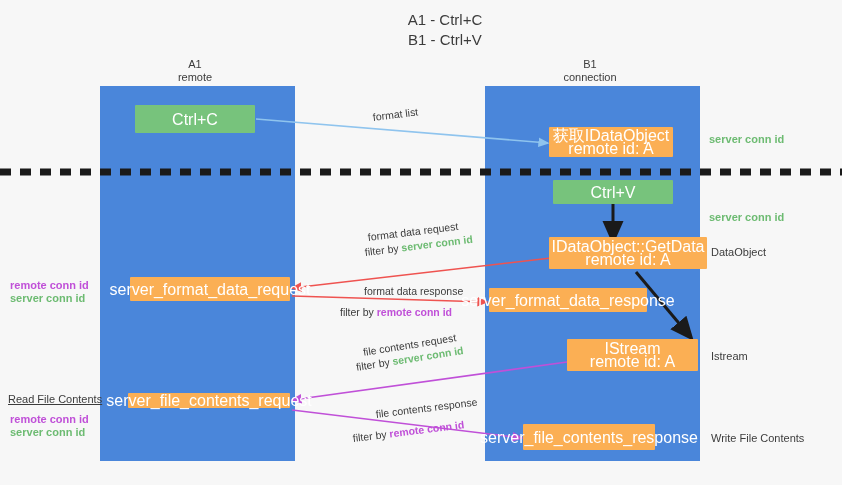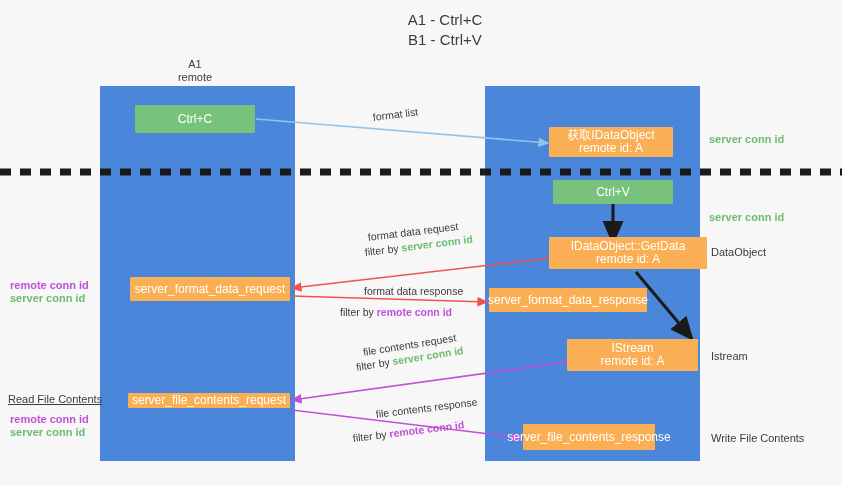--- a/index.html
+++ b/index.html
@@ -16,21 +16,21 @@
   .lane-head{position:absolute;text-align:center;color:#3c3c3c;font-size:11px;line-height:13px;}
 
   .title{
     position:absolute;left:0;top:10px;width:842px;text-align:center;
     color:#3c3c3c;font-size:15px;line-height:20px;padding-left:24px;
   }
 
   .node{
     position:absolute;box-sizing:border-box;
     display:flex;flex-direction:column;align-items:center;justify-content:center;
-    color:#ffffff;font-size:12px;line-height:13px;text-align:center;
+    color:#ffffff;font-size:16px;line-height:13px;text-align:center;
     border-radius:1px;
   }
   .node.green{background:#77c37c;}
   .node.orange{background:#fbaf54;}
 
   .ann{position:absolute;font-size:11px;line-height:14px;color:#3c3c3c;white-space:nowrap;}
   .ann.green{color:#6dbb72;font-weight:bold;}
   .ann.magenta{color:#c050d8;font-weight:bold;}
   .ann.right{text-align:left;}
 
@@ -46,20 +46,24 @@
 <div id="stage">
 
   <div class="title">
     <div>A1 - Ctrl+C</div>
     <div>B1 - Ctrl+V</div>
   </div>
 
   <div class="lane-head" style="left:130px;top:58px;width:130px;">
     <div>A1</div>
     <div>remote</div>
+  </div>
+  <div class="lane-head" style="left:525px;top:58px;width:130px;">
+    <div>B1</div>
+    <div>connection</div>
   </div>
 
   <div class="lane" style="left:100px;top:86px;width:195px;height:375px;"></div>
   <div class="lane" style="left:485px;top:86px;width:215px;height:375px;"></div>
 
   <svg id="wires" viewBox="0 0 842 485">
     <defs>
       <marker id="ah-blue" markerWidth="7" markerHeight="7" refX="6" refY="3" orient="auto">
         <path d="M0,0 L7,3 L0,6 z" fill="#8fc4ee"></path>
       </marker>

